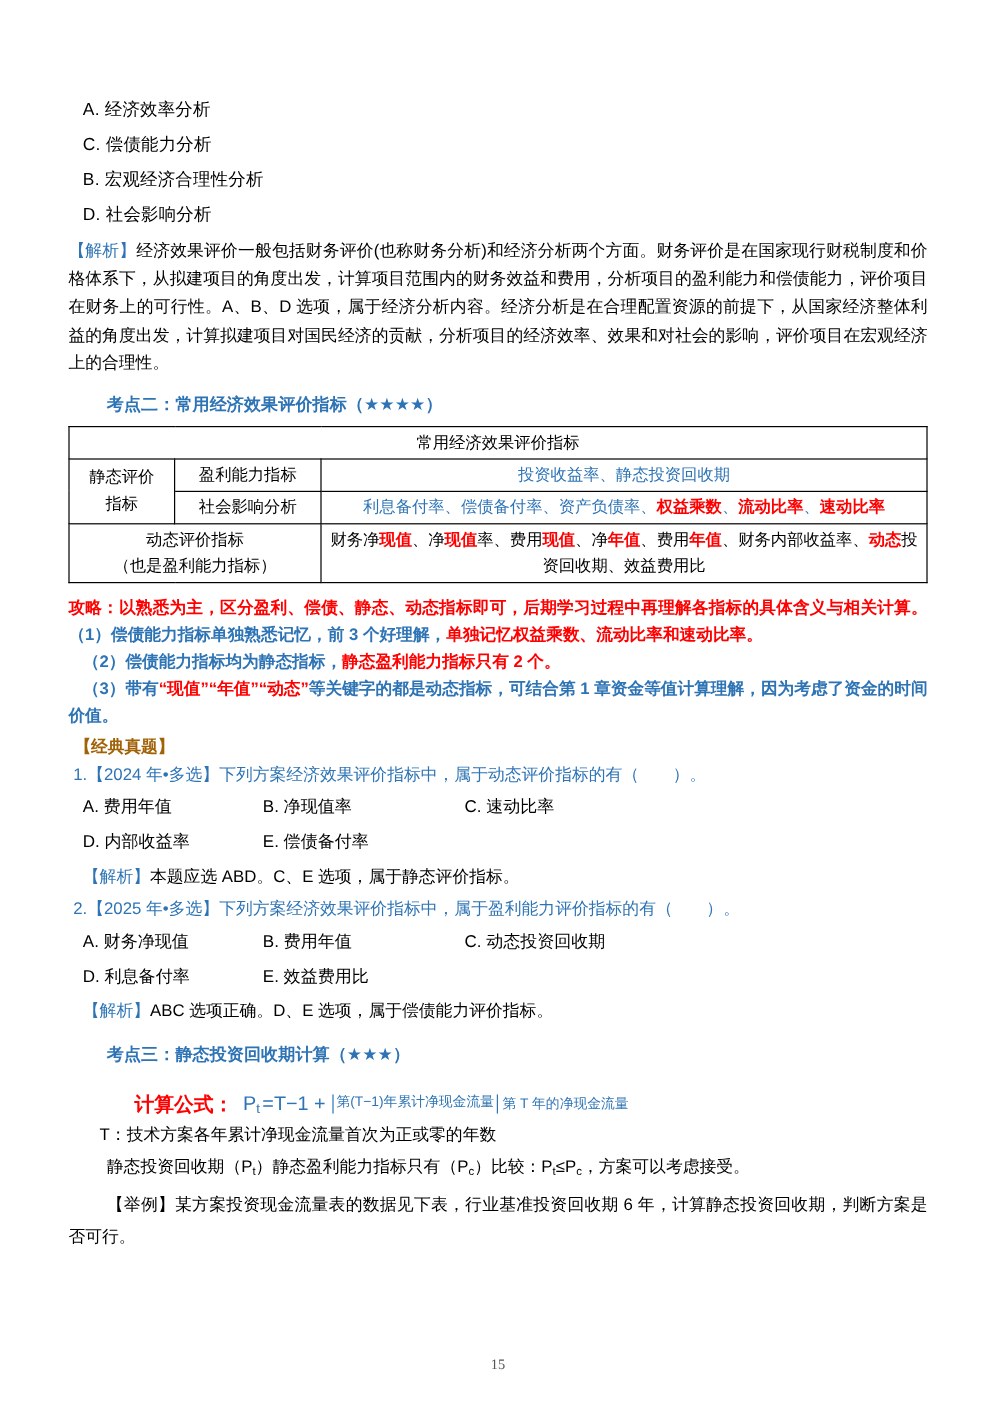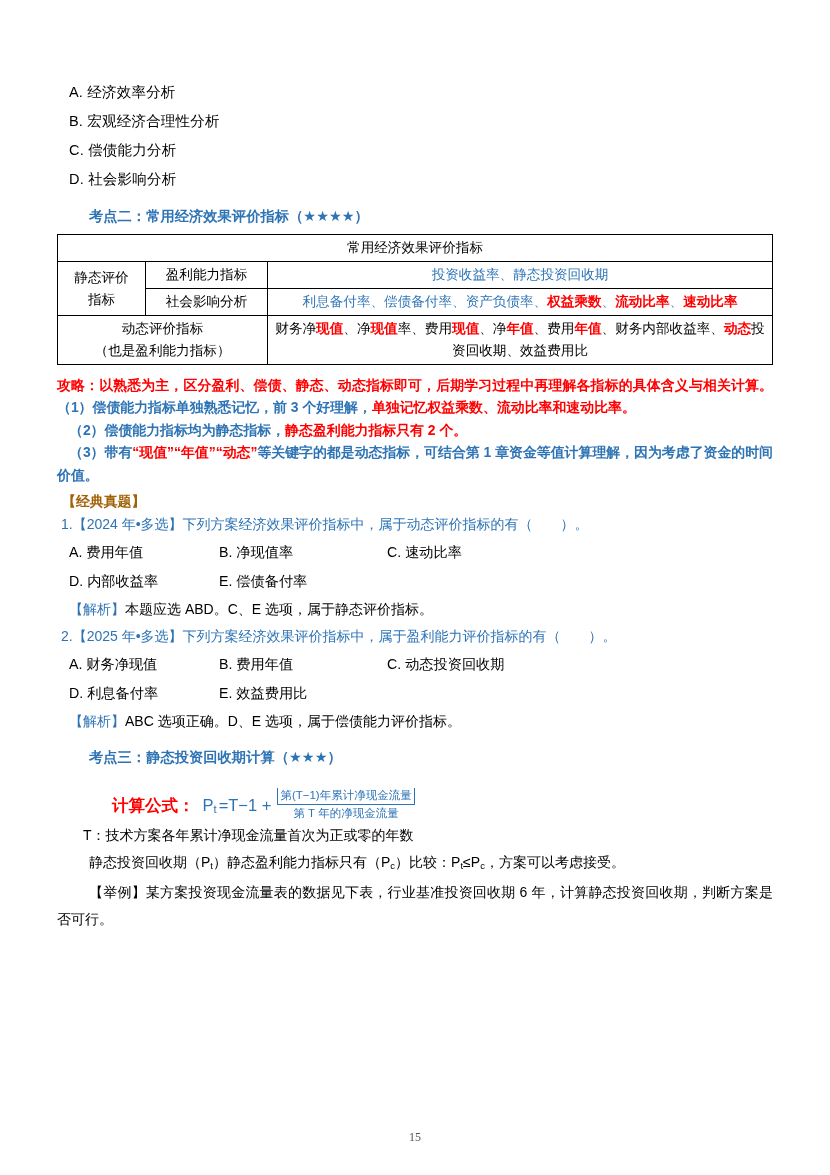--- a/index.html
+++ b/index.html
@@ -107,21 +107,21 @@
     margin-top: 22px;
     margin-left: 55px;
     display: flex;
     align-items: center;
     font-size: 17px;
   }
   .f-label { color: #FF0000; font-weight: bold; font-size: 16.5px; margin-right: 8px; }
   .f-body { color: #2E74B5; font-size: 16.5px; display: flex; align-items: center; }
   .frac {
     display: inline-flex;
-    flex-direction: column;
+    flex-direction: row;
     text-align: center;
     margin-left: 6px;
     vertical-align: middle;
     position: relative;
     top: -1px;
   }
   .frac .num {
     font-size: 11.5px;
     padding: 0 2px 1px 2px;
     border-left: 1px solid #2E74B5;
@@ -157,25 +157,28 @@
     font-family: "Liberation Serif", serif;
   }
 </style>
 </head>
 <body>
 
 <div class="page">
 
   <div>
     <div class="opt-line">A. 经济效率分析</div>
+    <div class="opt-line">C. 偿债能力分析</div>
     <div class="opt-line">B. 宏观经济合理性分析</div>
-    <div class="opt-line">C. 偿债能力分析</div>
     <div class="opt-line">D. 社会影响分析</div>
   </div>
 
+  <div class="para">
+    <span class="blue">【解析】</span><span>经济效果评价一般包括财务评价(也称财务分析)和经济分析两个方面。财务评价是在国家现行财税制度和价格体系下，从拟建项目的角度出发，计算项目范围内的财务效益和费用，分析项目的盈利能力和偿债能力，评价项目在财务上的可行性。A、B、D 选项，属于经济分析内容。经济分析是在合理配置资源的前提下，从国家经济整体利益的角度出发，计算拟建项目对国民经济的贡献，分析项目的经济效率、效果和对社会的影响，评价项目在宏观经济上的合理性。</span>
+  </div>
 
   <div class="kaodian">考点二：常用经济效果评价指标（★★★★）</div>
 
   <table class="idx">
     <colgroup>
       <col style="width:88px">
       <col style="width:122px">
       <col>
     </colgroup>
     <tbody>

